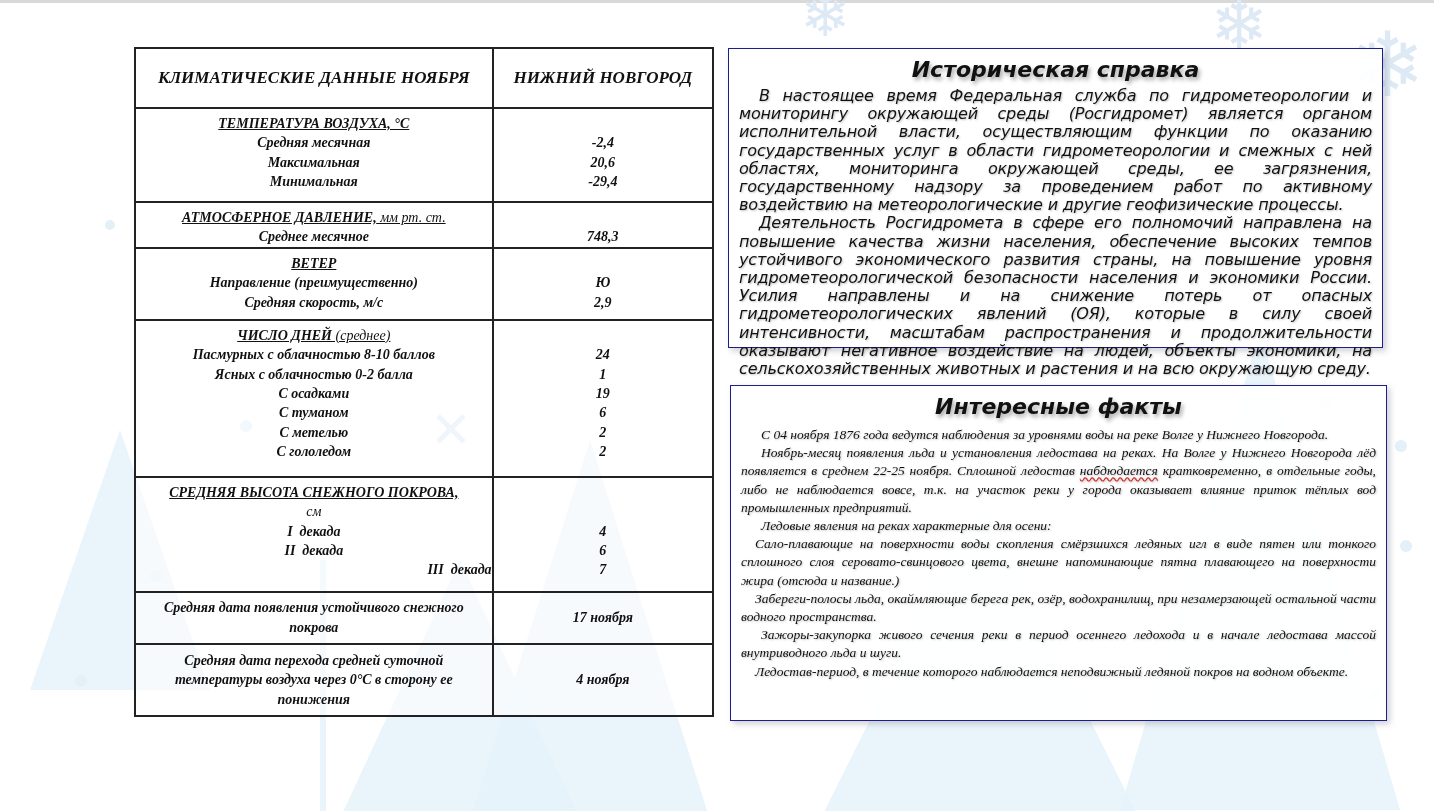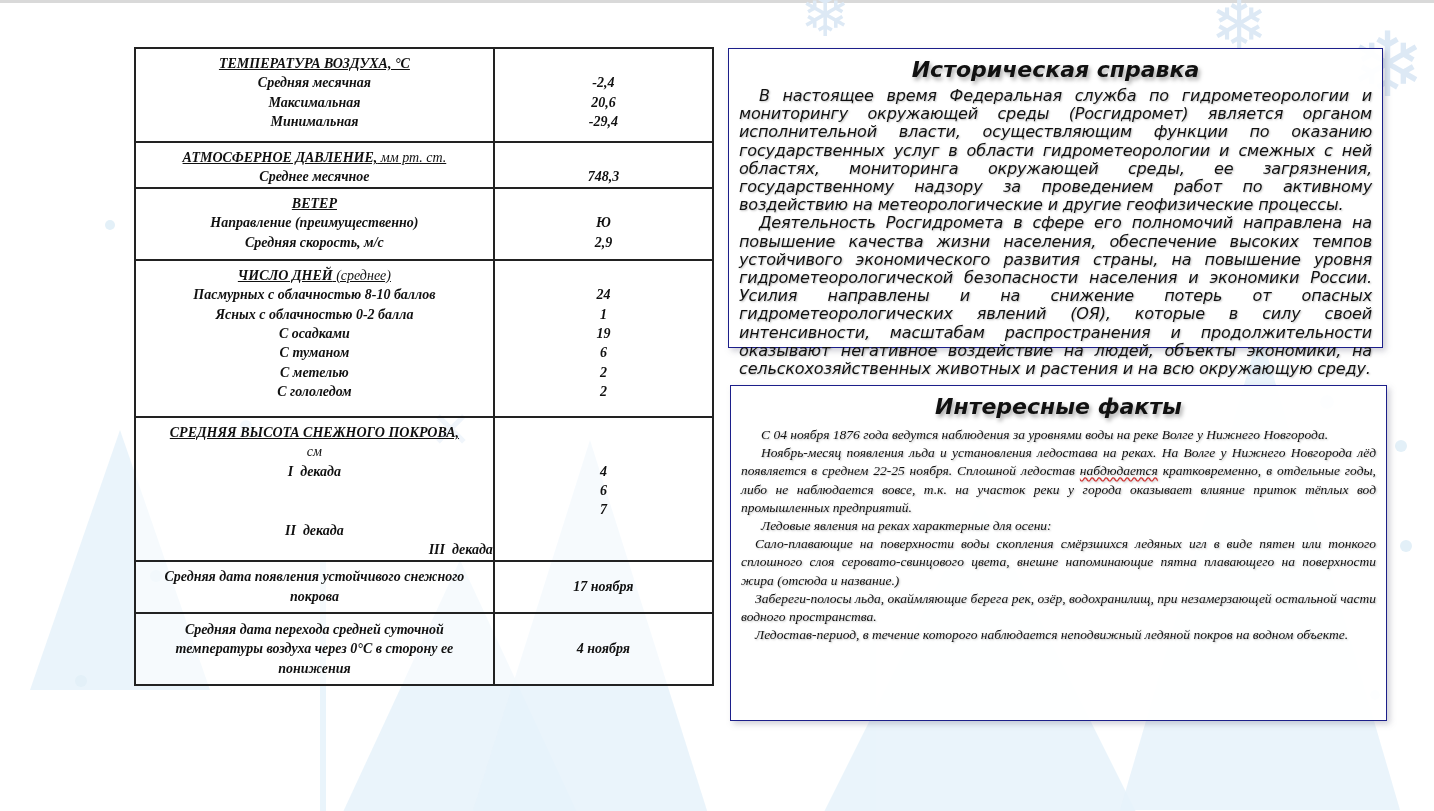--- a/index.html
+++ b/index.html
@@ -80,20 +80,24 @@
   <div class="dot" style="left:1400px; top:540px; width:12px; height:12px;"></div>
   <div class="dot" style="left:1370px; top:690px; width:10px; height:10px;"></div>
   <div class="flake" style="left:1210px; top:-10px;">❄</div>
   <div class="flake" style="left:1350px; top:20px; font-size:90px;">❄</div>
   <div class="flake" style="left:430px; top:405px; font-size:50px;">✕</div>
   <div class="flake" style="left:800px; top:-15px; font-size:60px;">❄</div>
 </div>
 
 <table class="climate">
   <tbody>
+      <tr>
+    <td class="c1 head-cell">КЛИМАТИЧЕСКИЕ ДАННЫЕ НОЯБРЯ</td>
+    <td class="c2 head-cell">НИЖНИЙ НОВГОРОД</td>
+  </tr>
 
   <tr style="height:94px;">
     <td class="c1 pad-top">
       <div class="line sec-title">ТЕМПЕРАТУРА ВОЗДУХА, °С</div>
       <div class="line">Средняя месячная</div>
       <div class="line">Максимальная</div>
       <div class="line">Минимальная</div>
     </td>
     <td class="c2 pad-top">
       <div class="line">&nbsp;</div>
@@ -146,21 +150,21 @@
       <div class="line">2</div>
       <div class="line">2</div>
     </td>
   </tr>
 
   <tr style="height:115px;">
     <td class="c1 pad-top">
       <div class="line sec-title">СРЕДНЯЯ ВЫСОТА СНЕЖНОГО ПОКРОВА,</div>
       <div class="line sub-small">см</div>
       <div class="line" style="white-space:pre;">I  декада</div>
-      <div class="line" style="white-space:pre;margin-top:40px;">II  декада</div>
+      <div class="line" style="white-space:pre;">II  декада</div>
       <div class="line" style="white-space:pre;text-align:right;">III  декада</div>
     </td>
     <td class="c2 pad-top">
       <div class="line">&nbsp;</div>
       <div class="line">&nbsp;</div>
       <div class="line">4</div>
       <div class="line">6</div>
       <div class="line">7</div>
     </td>
   </tr>
@@ -191,14 +195,15 @@
   <p>Деятельность Росгидромета в сфере его полномочий направлена на повышение качества жизни населения, обеспечение высоких темпов устойчивого экономического развития страны, на повышение уровня гидрометеорологической безопасности населения и экономики России. Усилия направлены и на снижение потерь от опасных гидрометеорологических явлений (ОЯ), которые в силу своей интенсивности, масштабам распространения и продолжительности оказывают негативное воздействие на людей, объекты экономики, на сельскохозяйственных животных и растения и на всю окружающую среду.</p>
 </div>
 
 <div class="panel facts">
   <h2>Интересные факты</h2>
   <p>С 04 ноября 1876 года ведутся наблюдения за уровнями воды на реке Волге у Нижнего Новгорода.</p>
   <p><span>Ноябрь-месяц появления льда и установления ледостава на реках. На Волге у Нижнего Новгорода лёд появляется в среднем 22-25 ноября. Сплошной ледостав </span><span class="spell">набдюдается</span><span> кратковременно, в отдельные годы, либо не наблюдается вовсе, т.к. на участок реки у города оказывает влияние приток тёплых вод промышленных предприятий.</span></p>
   <p>Ледовые явления на реках характерные для осени:</p>
   <p style="text-indent:14px;">Сало-плавающие на поверхности воды скопления смёрзшихся ледяных игл в виде пятен или тонкого сплошного слоя серовато-свинцового цвета, внешне напоминающие пятна плавающего на поверхности жира (отсюда и название.)</p>
   <p style="text-indent:14px;">Забереги-полосы льда, окаймляющие берега рек, озёр, водохранилищ, при незамерзающей остальной части водного пространства.</p>
+  <p>Зажоры-закупорка живого сечения реки в период осеннего ледохода и в начале ледостава массой внутриводного льда и шуги.</p>
   <p style="text-indent:14px;">Ледостав-период, в течение которого наблюдается неподвижный ледяной покров на водном объекте.</p>
 </div>
 
 </body></html>

